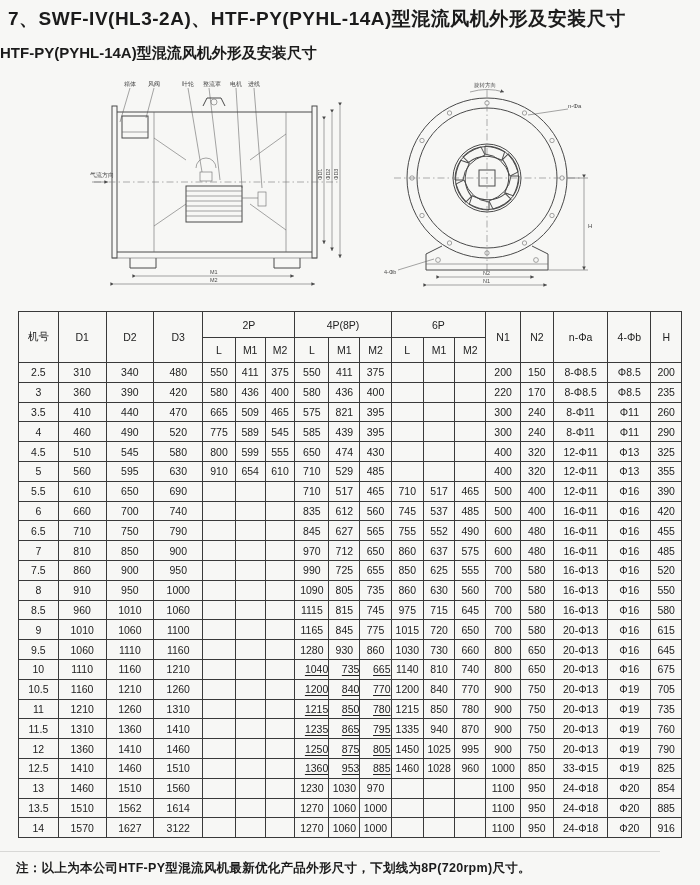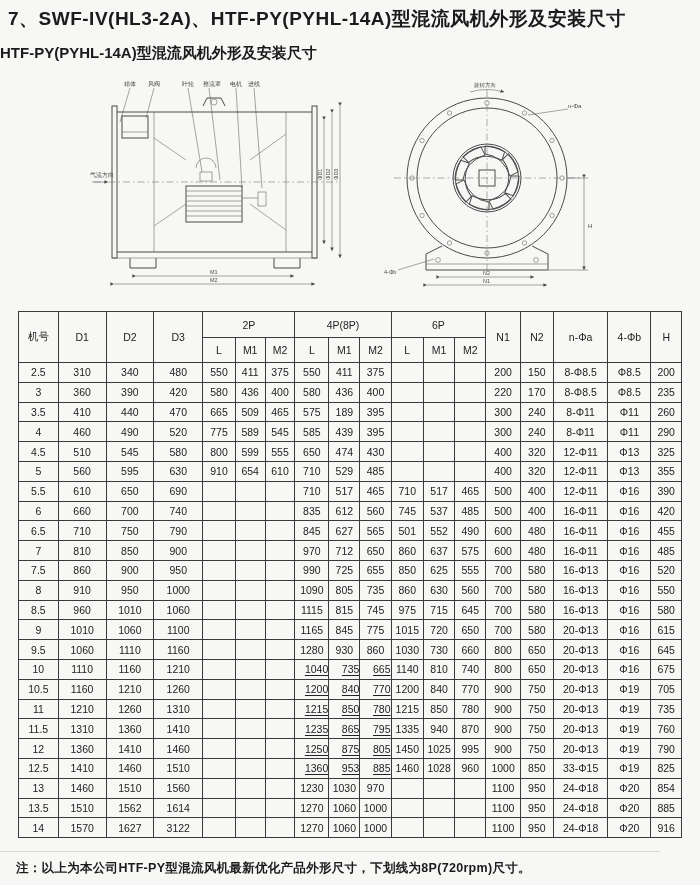--- a/index.html
+++ b/index.html
@@ -286,21 +286,21 @@
           </tr>
           <tr>
             <td>3.5</td>
             <td>410</td>
             <td>440</td>
             <td>470</td>
             <td>665</td>
             <td>509</td>
             <td>465</td>
             <td>575</td>
-            <td>189</td>
+            <td>821</td>
             <td>395</td>
             <td></td>
             <td></td>
             <td></td>
             <td>300</td>
             <td>240</td>
             <td>8-Φ11</td>
             <td>Φ11</td>
             <td>260</td>
           </tr>
@@ -408,21 +408,21 @@
             <td>6.5</td>
             <td>710</td>
             <td>750</td>
             <td>790</td>
             <td></td>
             <td></td>
             <td></td>
             <td>845</td>
             <td>627</td>
             <td>565</td>
-            <td>501</td>
+            <td>755</td>
             <td>552</td>
             <td>490</td>
             <td>600</td>
             <td>480</td>
             <td>16-Φ11</td>
             <td>Φ16</td>
             <td>455</td>
           </tr>
           <tr>
             <td>7</td>

